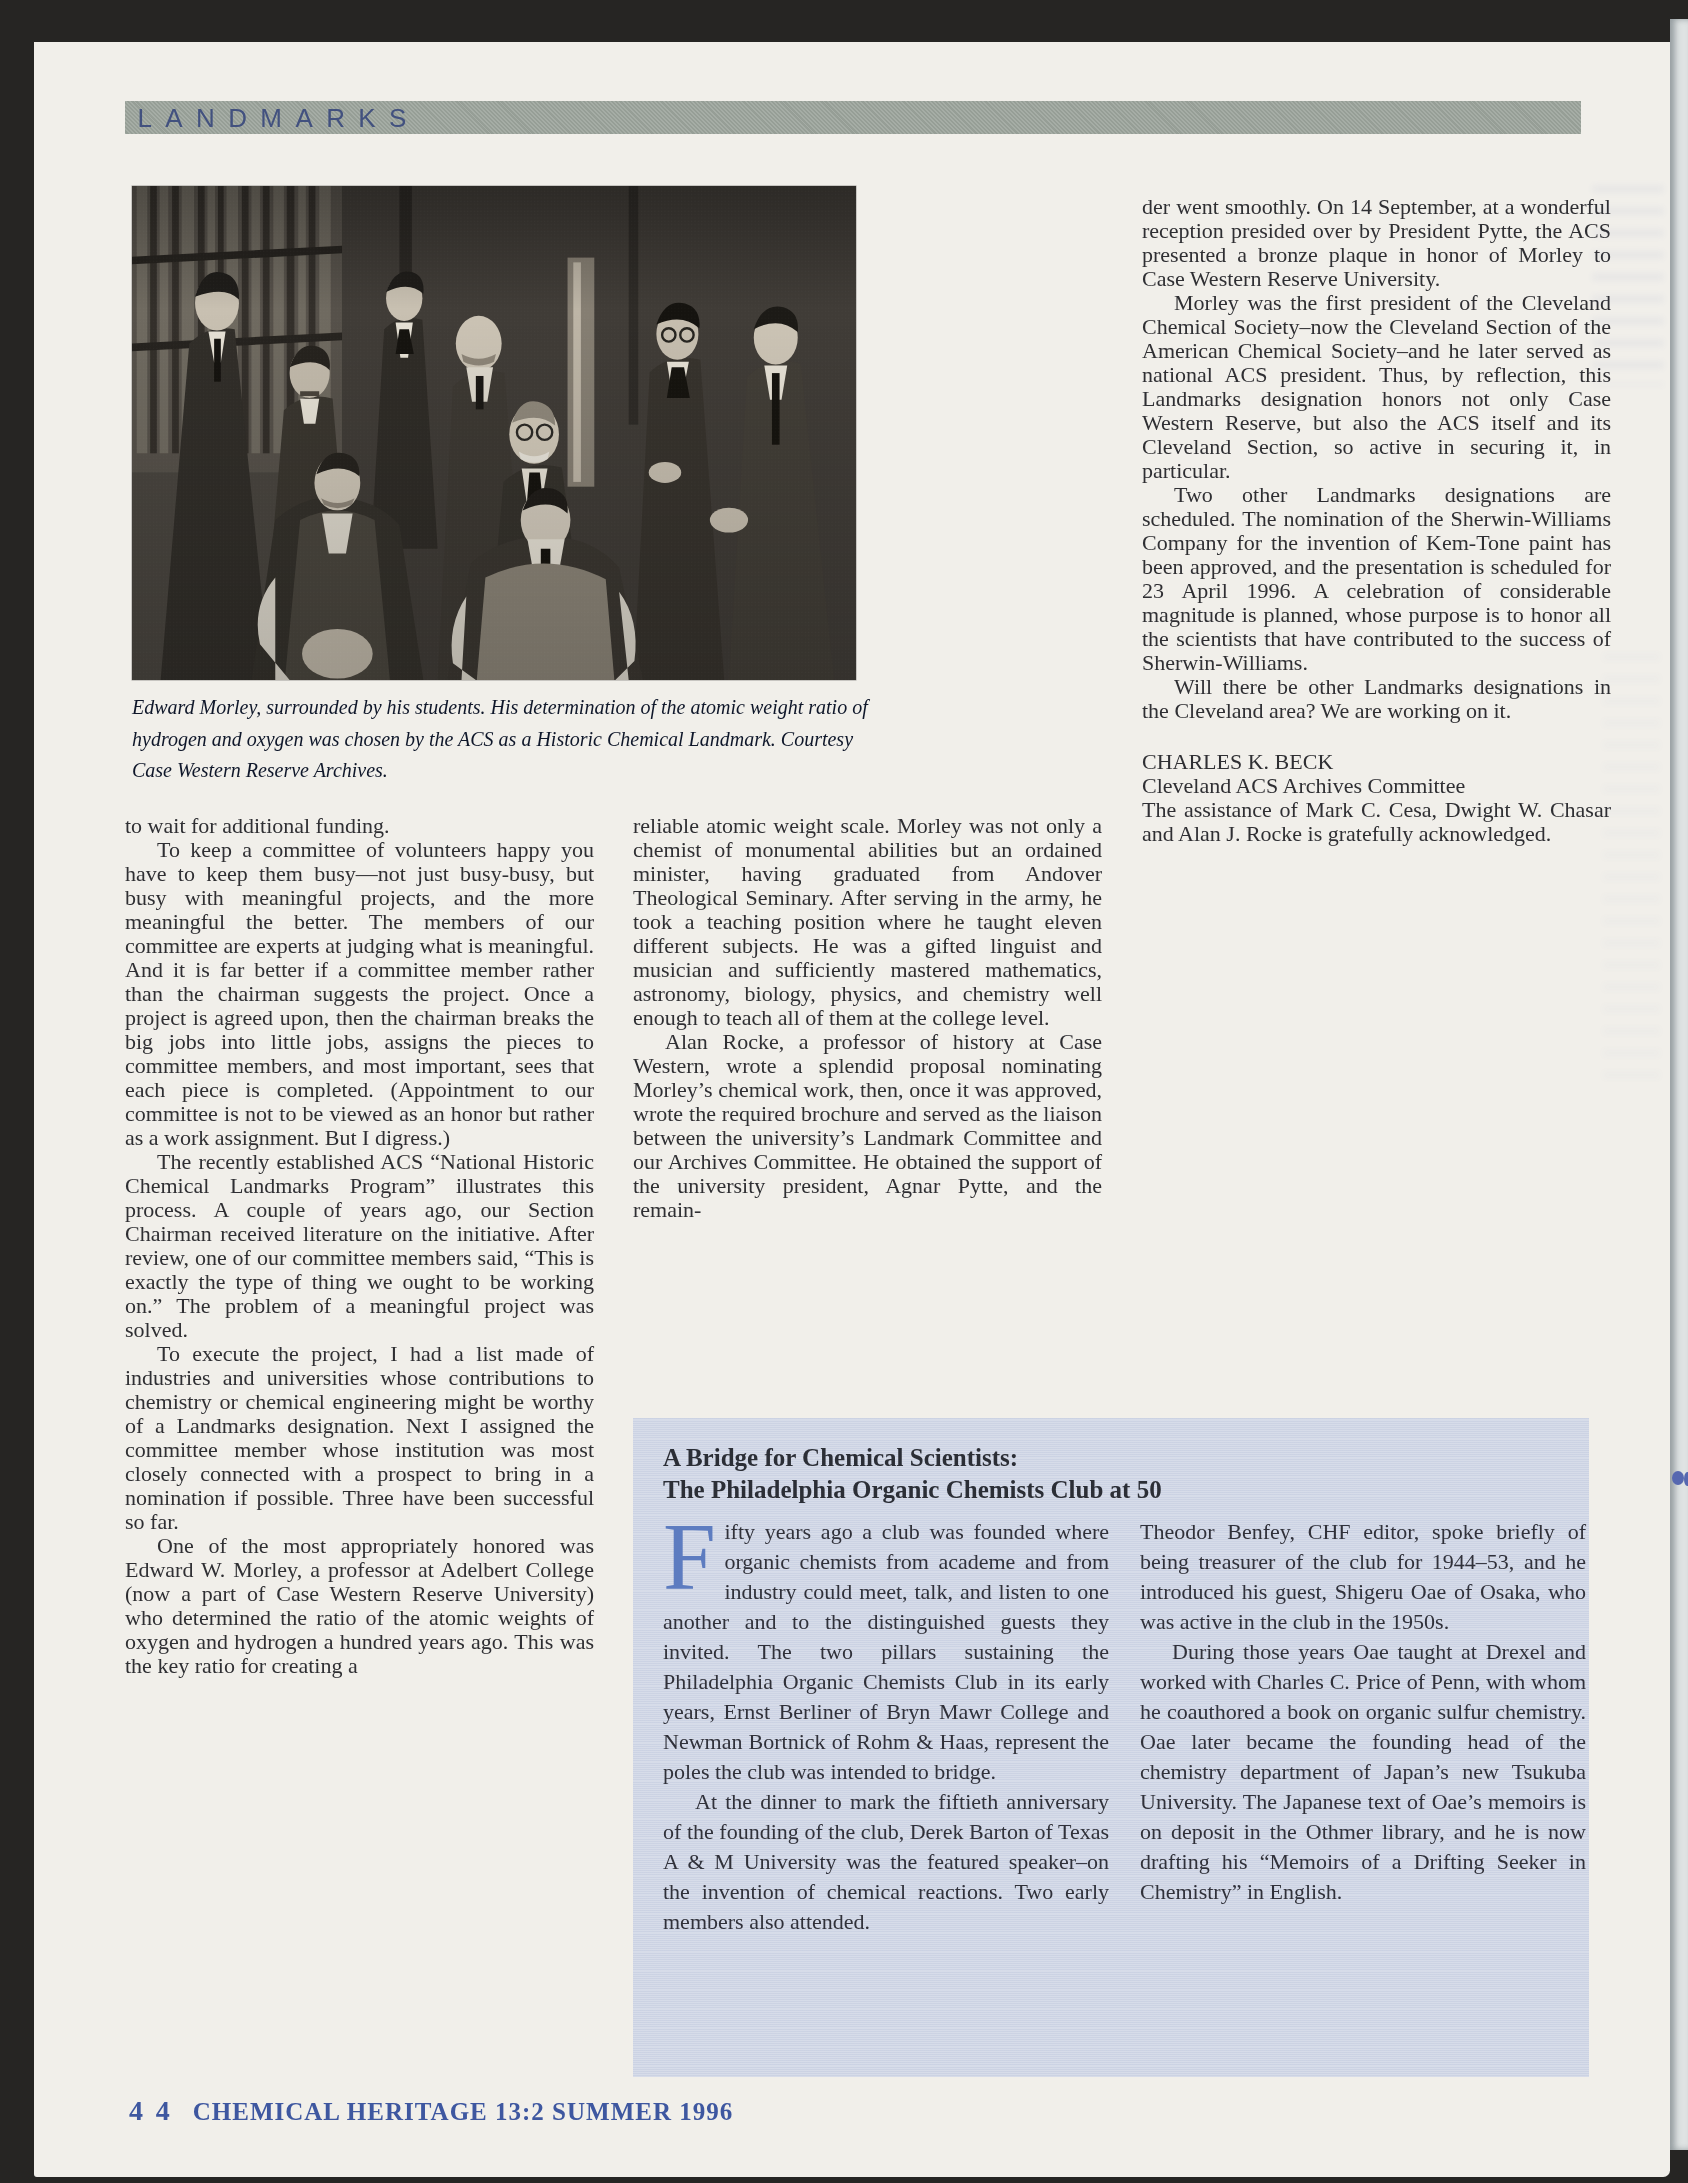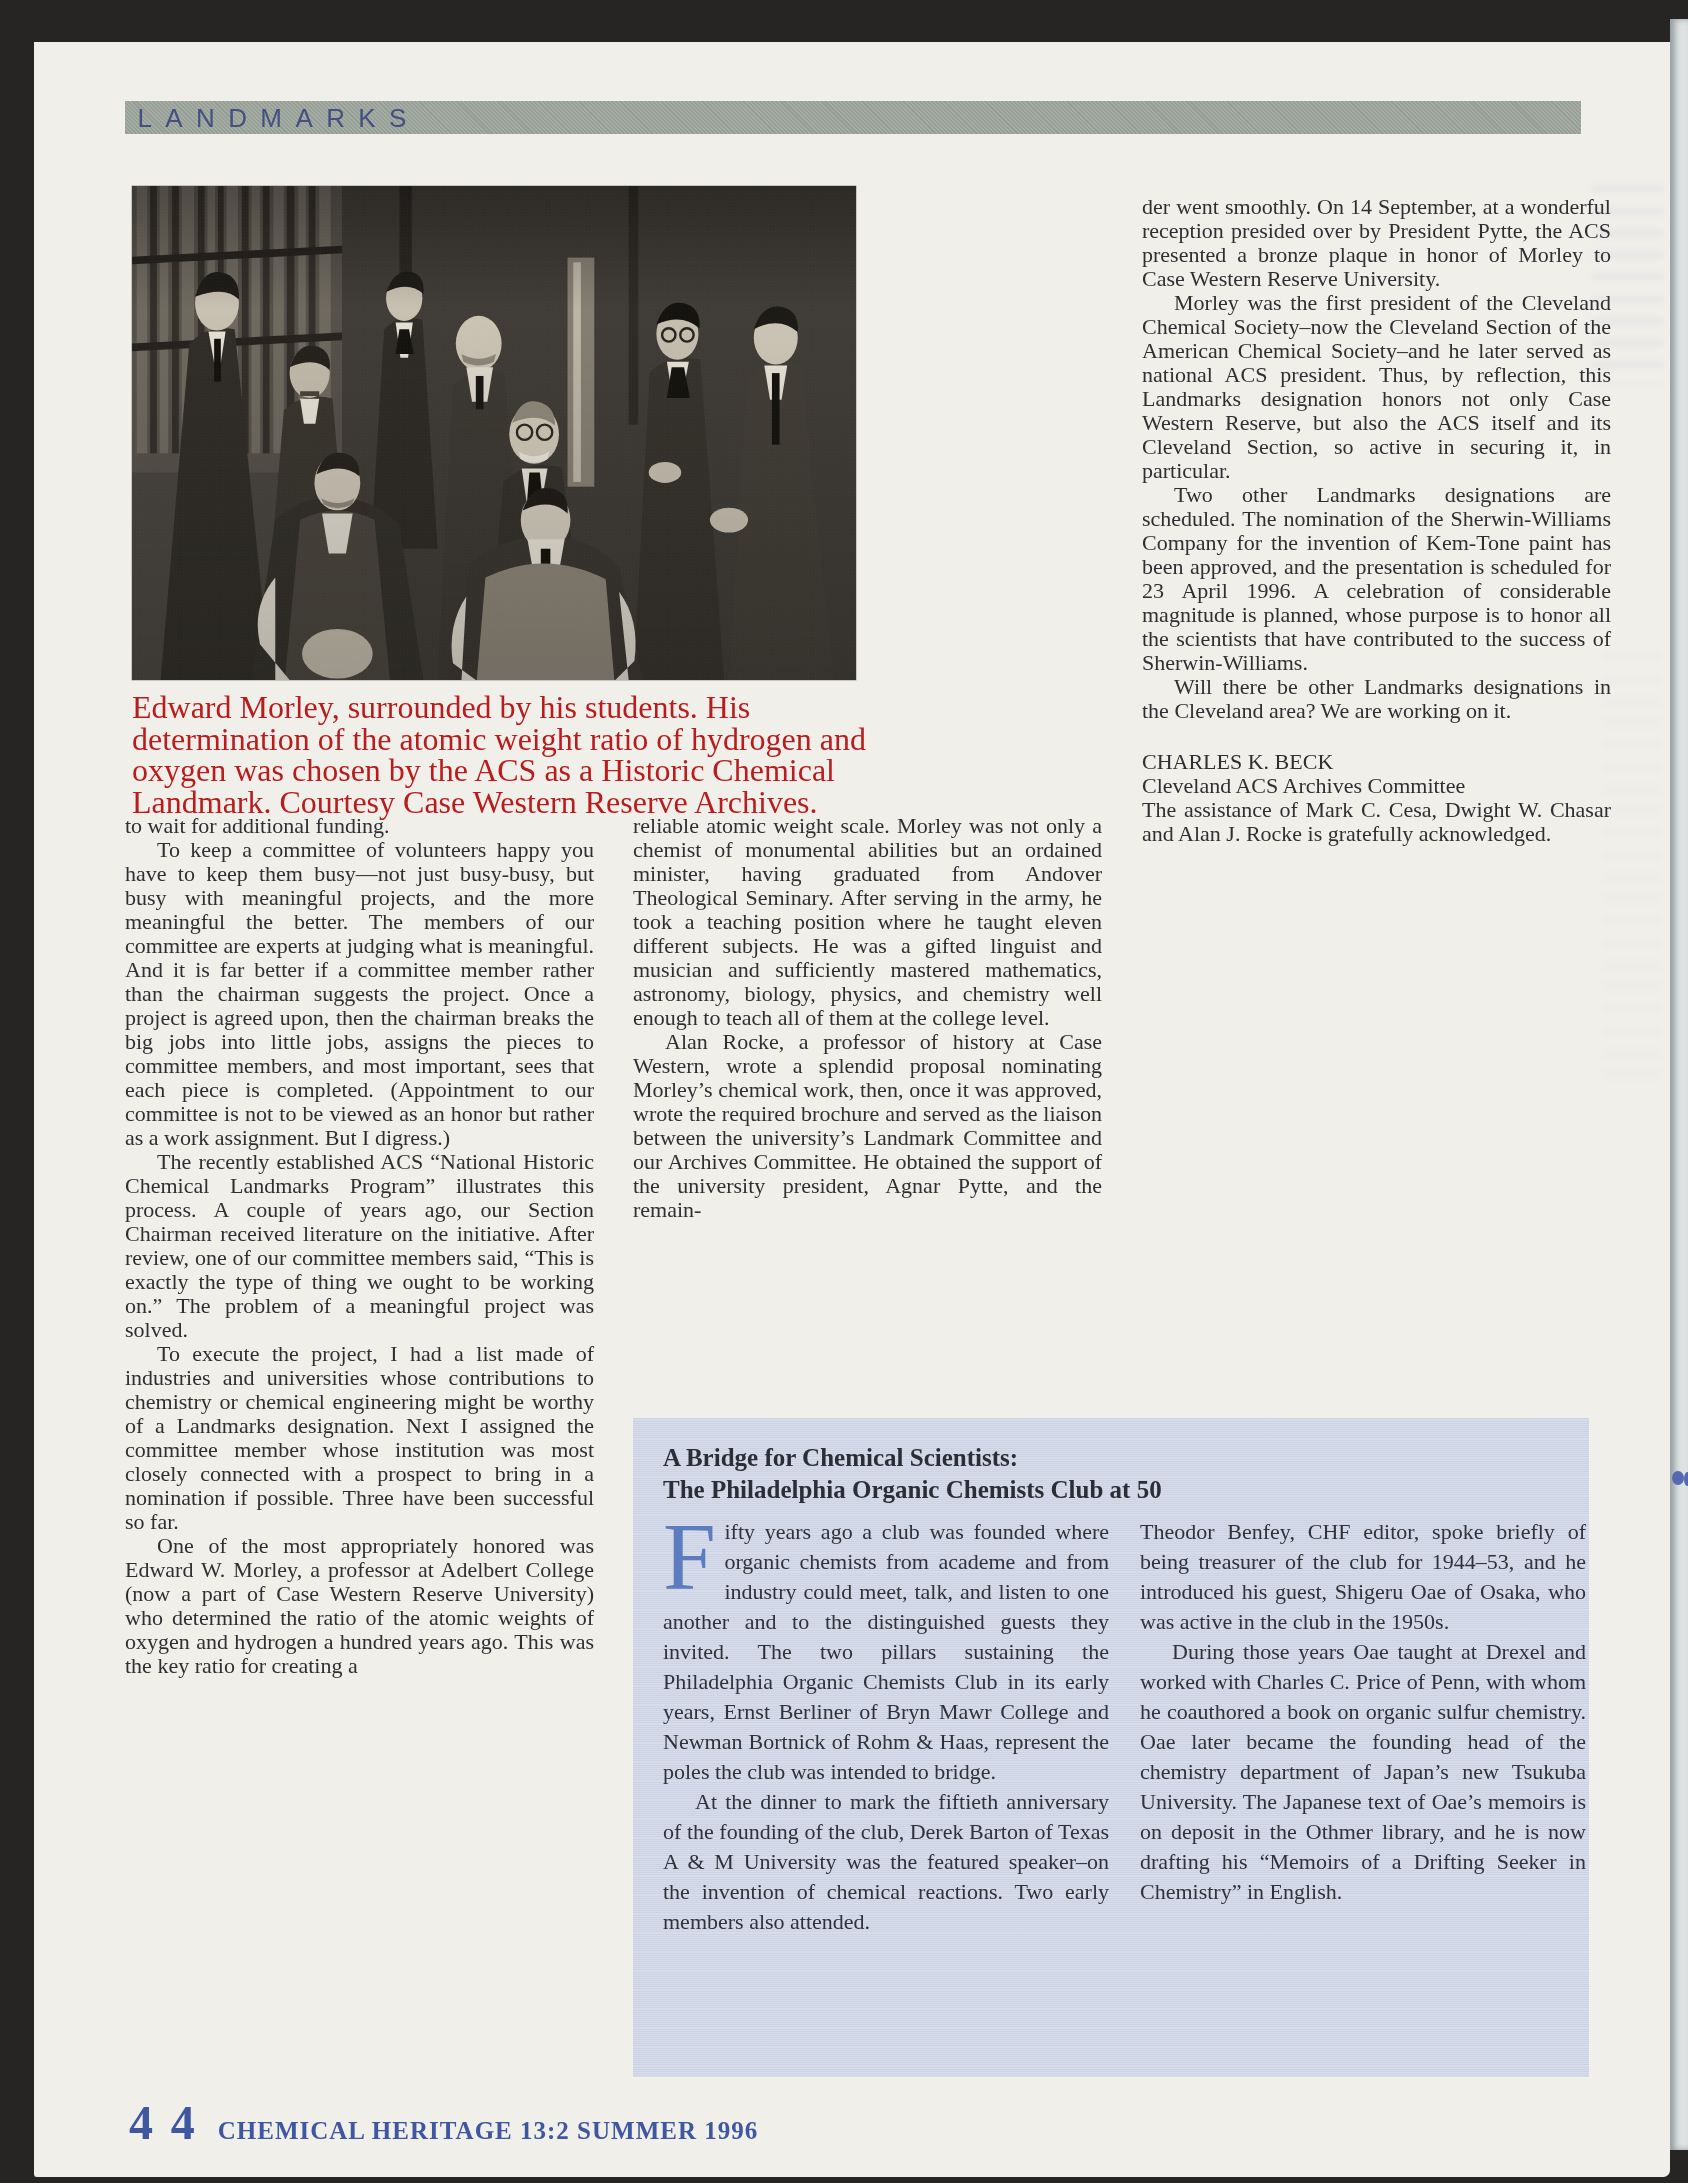--- a/index.html
+++ b/index.html
@@ -10,22 +10,22 @@
         border-radius:0 0 6.7px 2.9px;margin-top:26px;}
   
   .section-bar{position:absolute;left:91px;top:59px;width:1456px;height:33px;background:#9ea69e;
         background-image:repeating-linear-gradient(45deg,rgba(255,255,255,.08) 0 1.4px,rgba(0,0,0,.05) 1.4px 2.9px);}
   .section-label{position:absolute;left:12.4px;top:2.9px;font-family:"Liberation Sans","DejaVu Sans",sans-serif;
         font-size:26px;line-height:28px;letter-spacing:13.4px;color:#42517f;font-weight:400;}
   
   .photo-wrap{position:absolute;left:98px;top:144px;width:724px;height:494px;background:#3c3934;
         box-shadow:0 0 0 0.5px rgba(0,0,0,.35);}
   .photo-wrap svg{display:block;width:100%;height:100%;}
-  .caption{position:absolute;left:98px;top:650px;width:745px;
-        font-size:32px;line-height:31.5px;color:#b91c1c;}
+  .caption{position:absolute;left:98px;top:650px;width:745px;font-style:italic;
+        font-size:20px;line-height:31.5px;color:#0f172a;}
   
   .col{position:absolute;width:469px;font-size:22px;line-height:24px;color:#2f2f33;
         text-align:justify;}
   .col p{margin:0;}
   .col p.ind{text-indent:32px;}
   .col1{left:91px;top:772px;font-family:Liberation Serif, serif;}
   .col2{left:599px;top:772px;}
   .col3{left:1108px;top:153px;}
   .signature{margin-top:27px;}
   .signature p{margin:0;text-align:left;}
@@ -37,21 +37,21 @@
         font-weight:bold;color:#2b2e36;}
   .box-col{position:absolute;top:99px;width:446px;font-size:22px;line-height:30px;color:#30313a;
         text-align:justify;}
   .box-col p{margin:0;}
   .box-col p.ind{text-indent:32px;}
   .box-col1{left:30px;}
   .box-col2{left:507px;}
   .dropcap{float:left;font-size:95px;line-height:75px;padding:2.9px 8.6px 0 0;color:#5d7cc0;font-weight:400;}
   
   .footer{position:absolute;left:95px;top:2053px;display:flex;align-items:baseline;color:#3e57a0;}
-  .pageno{font-size:48px;font-weight:bold;letter-spacing:2.9px;}
+  .pageno{font-size:28px;font-weight:bold;letter-spacing:2.9px;}
   .journal{font-size:25px;font-weight:bold;letter-spacing:1px;margin-left:20px;}
   
   .page-edge{position:absolute;left:1670px;top:19px;width:18px;height:2131px;background:#dfe3e3;
         box-shadow:inset 4.8px 0 6.7px rgba(90,100,105,.55);}
   .edge-dot{position:absolute;width:12.4px;height:14.3px;border-radius:50%;background:#5668b0;}
   .edge-dot.d1{left:1.9px;top:1452px;}
   .edge-dot.d2{left:14.3px;top:1453px;width:6.7px;}
   .ghost{position:absolute;pointer-events:none;opacity:.30;filter:blur(3.3px);
         background:repeating-linear-gradient(180deg,rgba(76,96,160,.18) 0 7.6px,rgba(76,96,160,0) 7.6px 22px);}
   .ghost.right-margin{left:1558px;top:143px;width:72px;height:201px;}

